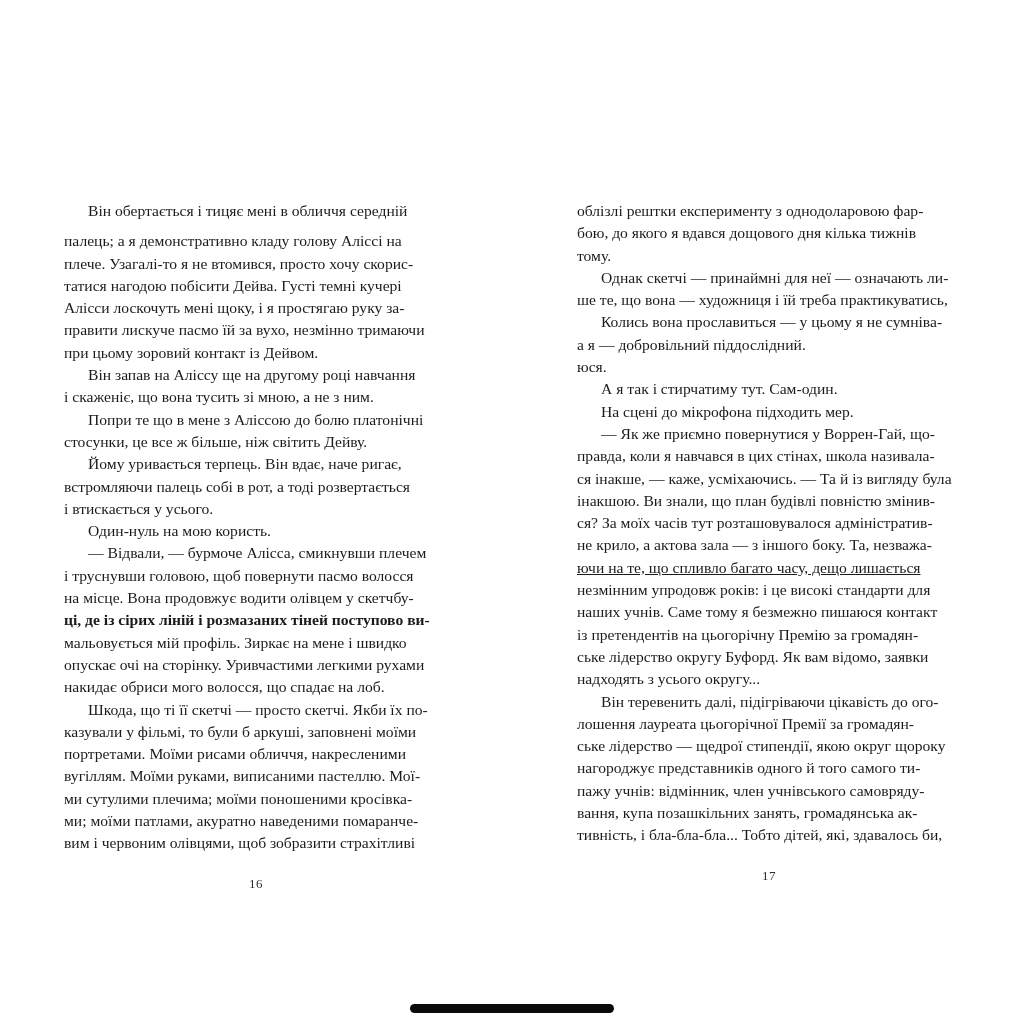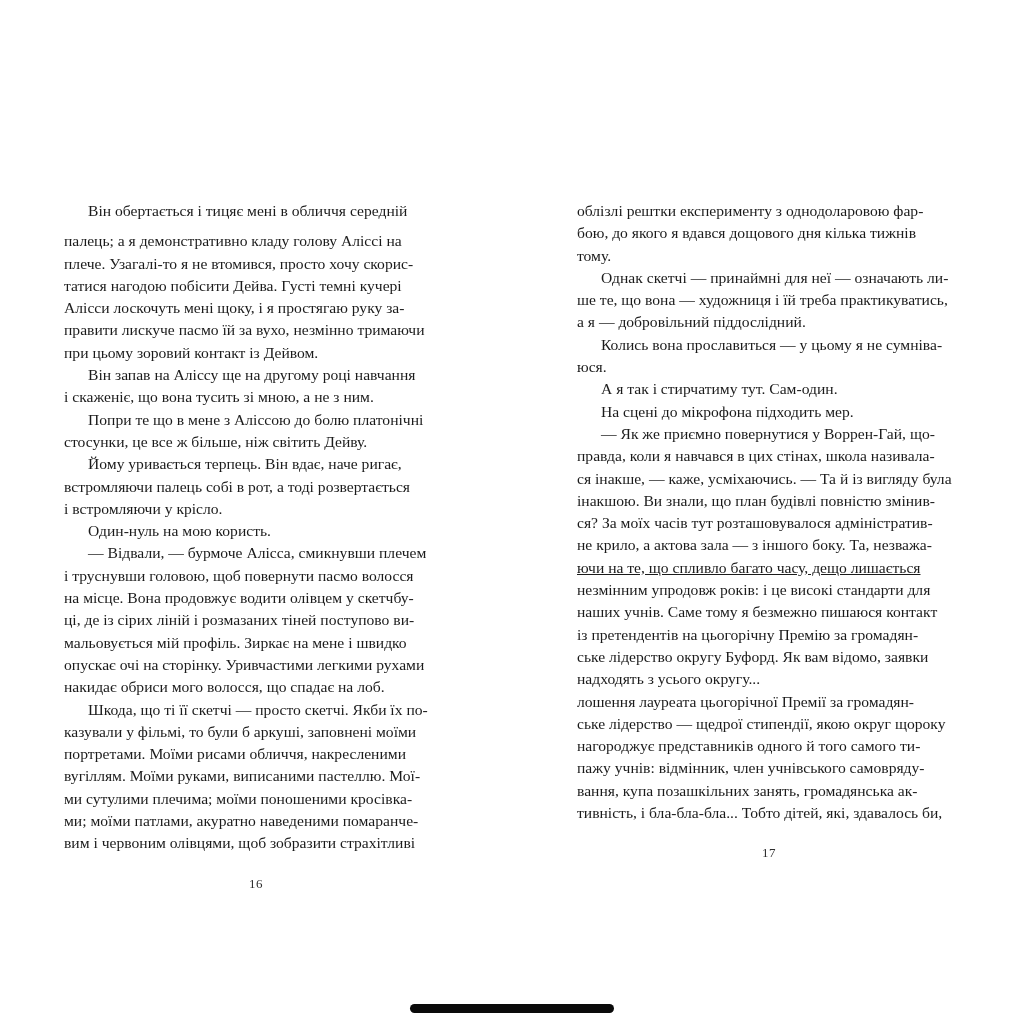--- a/index.html
+++ b/index.html
@@ -69,26 +69,26 @@
         <div class="line" style="word-spacing: 0px;">татися нагодою побісити Дейва. Густі темні кучері</div>
         <div class="line" style="word-spacing: 0px;">Алісси лоскочуть мені щоку, і я простягаю руку за-</div>
         <div class="line" style="word-spacing: 0px;">правити лискуче пасмо їй за вухо, незмінно тримаючи</div>
         <div class="line">при цьому зоровий контакт із Дейвом.</div>
         <div class="line indent" style="word-spacing: 0px;">Він запав на Аліссу ще на другому році навчання</div>
         <div class="line">і скаженіє, що вона тусить зі мною, а не з ним.</div>
         <div class="line indent" style="word-spacing: 0px;">Попри те що в мене з Аліссою до болю платонічні</div>
         <div class="line">стосунки, це все ж більше, ніж світить Дейву.</div>
         <div class="line indent" style="word-spacing: 0px;">Йому уривається терпець. Він вдає, наче ригає,</div>
         <div class="line" style="word-spacing: 0px;">встромляючи палець собі в рот, а тоді розвертається</div>
-        <div class="line">і встромляючи у крісло.</div>
+        <div class="line">і втискається у усього.</div>
         <div class="line indent">Один-нуль на мою користь.</div>
         <div class="line indent" style="word-spacing: 0px;">— Відвали, — бурмоче Алісса, смикнувши плечем</div>
         <div class="line" style="word-spacing: 0px;">і труснувши головою, щоб повернути пасмо волосся</div>
         <div class="line" style="word-spacing: 0px;">на місце. Вона продовжує водити олівцем у скетчбу-</div>
-        <div class="line" style="word-spacing: 0px;">ці, де із сірих ліній і розмазаних тіней поступово ви-</div>
+        <div class="line" style="word-spacing: 0px; font-weight: bold;">ці, де із сірих ліній і розмазаних тіней поступово ви-</div>
         <div class="line" style="word-spacing: 0px;">мальовується мій профіль. Зиркає на мене і швидко</div>
         <div class="line" style="word-spacing: 0px;">опускає очі на сторінку. Уривчастими легкими рухами</div>
         <div class="line">накидає обриси мого волосся, що спадає на лоб.</div>
         <div class="line indent" style="word-spacing: 0px;">Шкода, що ті її скетчі — просто скетчі. Якби їх по-</div>
         <div class="line" style="word-spacing: 0px;">казували у фільмі, то були б аркуші, заповнені моїми</div>
         <div class="line" style="word-spacing: 0px;">портретами. Моїми рисами обличчя, накресленими</div>
         <div class="line" style="word-spacing: 0px;">вугіллям. Моїми руками, виписаними пастеллю. Мої-</div>
         <div class="line" style="word-spacing: 0px;">ми сутулими плечима; моїми поношеними кросівка-</div>
         <div class="line" style="word-spacing: 0px;">ми; моїми патлами, акуратно наведеними помаранче-</div>
         <div class="line" style="word-spacing: 0px;">вим і червоним олівцями, щоб зобразити страхітливі</div>
@@ -96,37 +96,38 @@
     <div class="pagenum">16</div>
   </div>
 
   <div class="page page-right">
     <div class="text">
         <div class="line" style="word-spacing: 0px;">облізлі рештки експерименту з однодоларовою фар-</div>
         <div class="line" style="word-spacing: 0px;">бою, до якого я вдався дощового дня кілька тижнів</div>
         <div class="line">тому.</div>
         <div class="line indent" style="word-spacing: 0px;">Однак скетчі — принаймні для неї — означають ли-</div>
         <div class="line" style="word-spacing: 0px;">ше те, що вона — художниця і їй треба практикуватись,</div>
+        <div class="line indent" style="word-spacing: 0px;">Колись вона прославиться — у цьому я не сумніва-</div>
         <div class="line">а я — добровільний піддослідний.</div>
-        <div class="line indent" style="word-spacing: 0px;">Колись вона прославиться — у цьому я не сумніва-</div>
         <div class="line">юся.</div>
         <div class="line indent">А я так і стирчатиму тут. Сам-один.</div>
         <div class="line indent">На сцені до мікрофона підходить мер.</div>
         <div class="line indent" style="word-spacing: 0px;">— Як же приємно повернутися у Воррен-Гай, що-</div>
         <div class="line" style="word-spacing: 0px;">правда, коли я навчався в цих стінах, школа називала-</div>
         <div class="line" style="word-spacing: 0px;">ся інакше, — каже, усміхаючись. — Та й із вигляду була</div>
         <div class="line" style="word-spacing: 0px;">інакшою. Ви знали, що план будівлі повністю змінив-</div>
         <div class="line" style="word-spacing: 0px;">ся? За моїх часів тут розташовувалося адміністратив-</div>
         <div class="line" style="word-spacing: 0px;">не крило, а актова зала — з іншого боку. Та, незважа-</div>
         <div class="line" style="word-spacing: 0px; text-decoration: underline;">ючи на те, що спливло багато часу, дещо лишається</div>
         <div class="line" style="word-spacing: 0px;">незмінним упродовж років: і це високі стандарти для</div>
         <div class="line" style="word-spacing: 0px;">наших учнів. Саме тому я безмежно пишаюся контакт</div>
         <div class="line" style="word-spacing: 0px;">із претендентів на цьогорічну Премію за громадян-</div>
         <div class="line" style="word-spacing: 0px;">ське лідерство округу Буфорд. Як вам відомо, заявки</div>
         <div class="line">надходять з усього округу...</div>
+        <div class="line indent" style="word-spacing: 0px;">Він теревенить далі, підігріваючи цікавість до ого-</div>
         <div class="line" style="word-spacing: 0px;">лошення лауреата цьогорічної Премії за громадян-</div>
         <div class="line" style="word-spacing: 0px;">ське лідерство — щедрої стипендії, якою округ щороку</div>
         <div class="line" style="word-spacing: 0px;">нагороджує представників одного й того самого ти-</div>
         <div class="line" style="word-spacing: 0px;">пажу учнів: відмінник, член учнівського самовряду-</div>
         <div class="line" style="word-spacing: 0px;">вання, купа позашкільних занять, громадянська ак-</div>
         <div class="line" style="word-spacing: 0px;">тивність, і бла-бла-бла... Тобто дітей, які, здавалось би,</div>
       </div>
     <div class="pagenum">17</div>
   </div>
 

